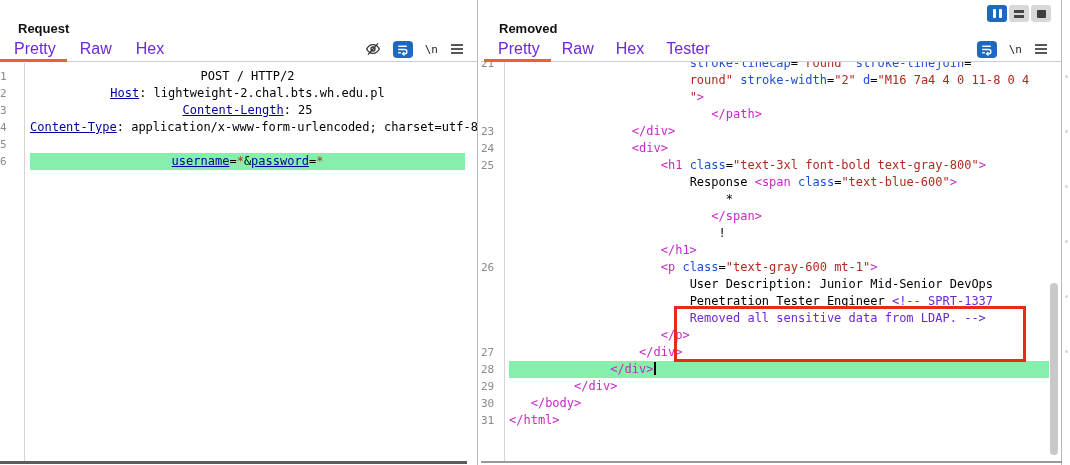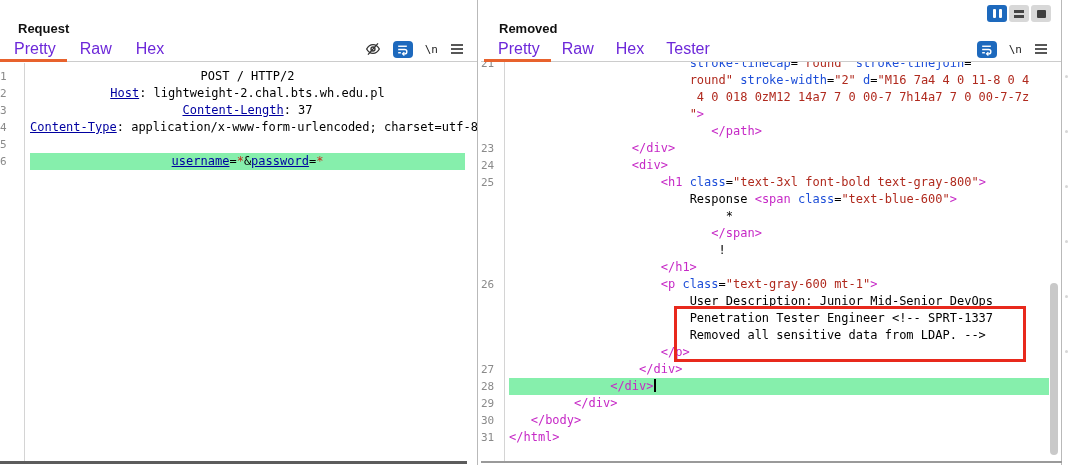--- a/index.html
+++ b/index.html
@@ -49,21 +49,21 @@
   .row.hl .code { background:#86efac; }
   .row.clip { height:10px; overflow:hidden; }
   .row.clip .ln, .row.clip .code { margin-top:-7px; }
 
   .c-t { color:#000000; }
   .c-h { color:#0000a0;text-decoration:underline; }
   .c-a { color:#1d4ed8; }
   .c-s { color:#b02a1e; }
   .c-x { color:#c62b1a; }
   .c-m { color:#c629c6; }
-  .c-c { color:#000000; }
+  .c-c { color:#6d28d9; }
 
   .caret { display:inline-block; width:2px; height:13px; background:#000; vertical-align:-2px; }
 
   .redbox { position:absolute; left:193px; top:244px; width:352px; height:56px;
             border:3px solid var(--redbox); pointer-events:none; }
 
   .vscroll { position:absolute; right:3px; top:283px; width:8px; height:172px;
              background:#c9c9c9; border-radius:4px; }
 
   .bottom-bar-left  { position:absolute; left:0; top:461px; width:467px; height:3px; background:#5c5c5c; }
@@ -110,21 +110,21 @@
           </svg>
         </span>
       </div>
     </div>
 
     <div class="codewrap">
       <div class="gutterline"></div>
       <div id="req-rows">
           <div class="row"><span class="ln">1</span><span class="code"><span class="c-t">POST / HTTP/2</span></span></div>
           <div class="row"><span class="ln">2</span><span class="code"><span class="c-h">Host</span><span class="c-t">: lightweight-2.chal.bts.wh.edu.pl</span></span></div>
-          <div class="row"><span class="ln">3</span><span class="code"><span class="c-h">Content-Length</span><span class="c-t">: 37</span></span></div>
+          <div class="row"><span class="ln">3</span><span class="code"><span class="c-h">Content-Length</span><span class="c-t">: 25</span></span></div>
           <div class="row"><span class="ln">4</span><span class="code"><span class="c-h">Content-Type</span><span class="c-t">: application/x-www-form-urlencoded; charset=utf-8</span></span></div>
           <div class="row"><span class="ln">5</span><span class="code"></span></div>
           <div class="row hl"><span class="ln">6</span><span class="code"><span class="c-h">username</span><span class="c-t">=</span><span class="c-x">*</span><span class="c-t">&amp;</span><span class="c-h">password</span><span class="c-t">=</span><span class="c-x">*</span></span></div>
         </div>
     </div>
   </div>
 
   <div class="panel" id="panel-response">
     <div class="layout-btns">
       <span class="layout-btn sel">
@@ -169,21 +169,20 @@
           </svg>
         </span>
       </div>
     </div>
 
     <div class="codewrap">
       <div class="gutterline"></div>
       <div id="resp-rows">
           <div class="row clip"><span class="ln">21</span><span class="code">                         <span class="c-a">stroke-linecap</span><span class="c-t">=</span><span class="c-s">"round"</span><span class="c-t"> </span><span class="c-a">stroke-linejoin</span><span class="c-t">=</span><span class="c-s">"</span></span></div>
           <div class="row"><span class="ln"></span><span class="code">                         <span class="c-s">round"</span><span class="c-t"> </span><span class="c-a">stroke-width</span><span class="c-t">=</span><span class="c-s">"2"</span><span class="c-t"> </span><span class="c-a">d</span><span class="c-t">=</span><span class="c-s">"M16 7a4 4 0 11-8 0 4</span></span></div>
-          <div class="row"><span class="ln"></span><span class="code">                         <span class="c-s"> 4 0 018 0zM12 14a7 7 0 00-7 7h14a7 7 0 00-7-7z</span></span></div>
           <div class="row"><span class="ln"></span><span class="code">                         <span class="c-s">"</span><span class="c-m">&gt;</span></span></div>
           <div class="row"><span class="ln"></span><span class="code">                            <span class="c-m">&lt;/path&gt;</span></span></div>
           <div class="row"><span class="ln">23</span><span class="code">                 <span class="c-m">&lt;/div&gt;</span></span></div>
           <div class="row"><span class="ln">24</span><span class="code">                 <span class="c-m">&lt;div&gt;</span></span></div>
           <div class="row"><span class="ln">25</span><span class="code">                     <span class="c-m">&lt;h1</span><span class="c-t"> </span><span class="c-a">class</span><span class="c-t">=</span><span class="c-s">"text-3xl font-bold text-gray-800"</span><span class="c-m">&gt;</span></span></div>
           <div class="row"><span class="ln"></span><span class="code">                         <span class="c-t">Response </span><span class="c-m">&lt;span</span><span class="c-t"> </span><span class="c-a">class</span><span class="c-t">=</span><span class="c-s">"text-blue-600"</span><span class="c-m">&gt;</span></span></div>
           <div class="row"><span class="ln"></span><span class="code">                              <span class="c-t">*</span></span></div>
           <div class="row"><span class="ln"></span><span class="code">                            <span class="c-m">&lt;/span&gt;</span></span></div>
           <div class="row"><span class="ln"></span><span class="code">                             <span class="c-t">!</span></span></div>
           <div class="row"><span class="ln"></span><span class="code">                     <span class="c-m">&lt;/h1&gt;</span></span></div>

